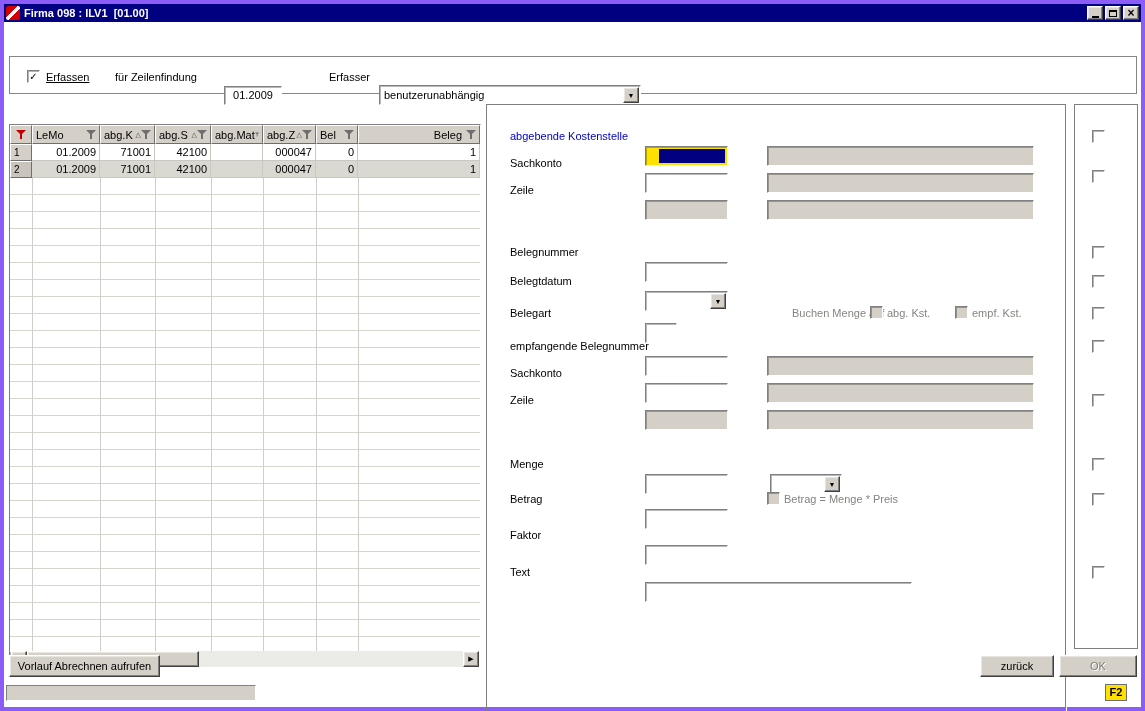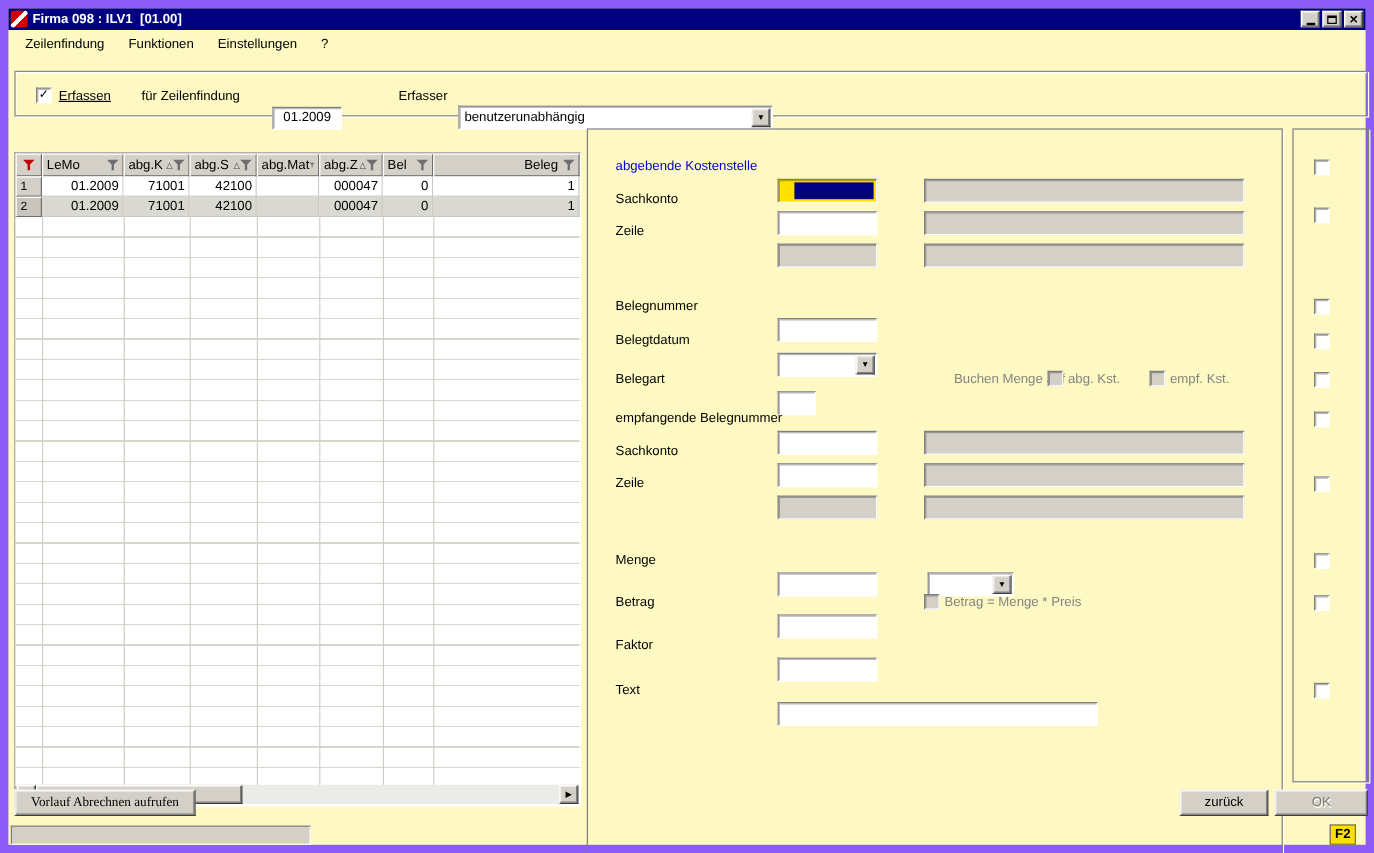--- a/index.html
+++ b/index.html
@@ -1,18 +1,18 @@
 <!DOCTYPE html>
 <html><head>
 <meta charset="utf-8">
 <style>
   * { margin:0; padding:0; box-sizing:border-box; }
   html,body { width:1145px; height:711px; overflow:hidden; }
   body { font-family:"Liberation Sans","DejaVu Sans",sans-serif; font-size:11px; color:#000; background:#a40000; }
-  .win { position:absolute; inset:0; border:7px solid #8b5cf6; background:#fef9c3; }
+  .win { position:absolute; inset:0; border:4px solid #8b5cf6; background:#ffffff; }
 
   
   .raised { background:#d4d0c8; border:1px solid; border-color:#ffffff #404040 #404040 #ffffff; box-shadow:inset -1px -1px 0 #808080, inset 1px 1px 0 #e8e6e0; }
   .sunk   { border:1px solid; border-color:#808080 #ffffff #ffffff #808080; box-shadow:inset 1px 1px 0 rgba(0,0,0,.28);margin-top:20px; }
   .etched { border:1px solid #868686; box-shadow:1px 1px 0 #ffffff, inset 1px 1px 0 #ffffff; }
 
   
   .titlebar { position:absolute; left:0; top:0; right:0; height:18px; background:#000080; display:flex; align-items:center; }
   .appicon { width:14px; height:14px; margin:0 4px 0 2px; border-radius:2px;
              background:linear-gradient(135deg,#d40000 0 42%,#ffffff 42% 58%,#d40000 58% 100%); }
@@ -88,26 +88,20 @@
         </span>
       <span class="wbtn raised">
           <span class="gmax"></span>
         </span>
       <span class="wbtn raised">
           <span class="gclose">×</span>
         </span>
     </span>
   </div>
 
-  <div class="menubar">
-    <span class="mitem">Zeilenfindung</span>
-    <span class="mitem">Funktionen</span>
-    <span class="mitem">Einstellungen</span>
-    <span class="mitem">?</span>
-  </div>
 
   <div class="filterframe etched">
     <span class="cb" style="left:17px; top:13px;">
         <span class="ck">✓</span>
       </span>
     <span class="lbl" style="left:36px; top:13px;text-decoration:underline;">Erfassen</span>
     <span class="lbl" style="left:105px; top:13px;">für Zeilenfindung</span>
     <div class="tf sunk" style="left:214px; top:9px; width:58px; height:19px; text-align:center; line-height:17px;">01.2009</div>
     <span class="lbl" style="left:319px; top:13px;">Erfasser</span>
     <div class="combo sunk" style="left:369px; top:8px; width:262px;">
@@ -295,20 +289,20 @@
     <span class="cb" style="left:17px; top:141px;"></span>
     <span class="cb" style="left:17px; top:170px;"></span>
     <span class="cb" style="left:17px; top:202px;"></span>
     <span class="cb" style="left:17px; top:235px;"></span>
     <span class="cb" style="left:17px; top:289px;"></span>
     <span class="cb" style="left:17px; top:353px;"></span>
     <span class="cb" style="left:17px; top:388px;"></span>
     <span class="cb" style="left:17px; top:461px;"></span>
   </div>
 
-  <div class="btn raised" style="left:5px; top:651px; width:151px;font-family:Liberation Serif, serif;">Vorlauf Abrechnen aufrufen</div>
+  <div class="btn raised" style="left:5px; top:651px; width:151px;">Vorlauf Abrechnen aufrufen</div>
   <div class="btn raised" style="left:976px; top:651px; width:74px;">zurück</div>
   <div class="btn raised dis" style="left:1055px; top:651px; width:78px;">OK</div>
 
   <div class="statuspanel"></div>
   <div class="f2box">F2</div>
 
 </div>
 
 </body></html>

